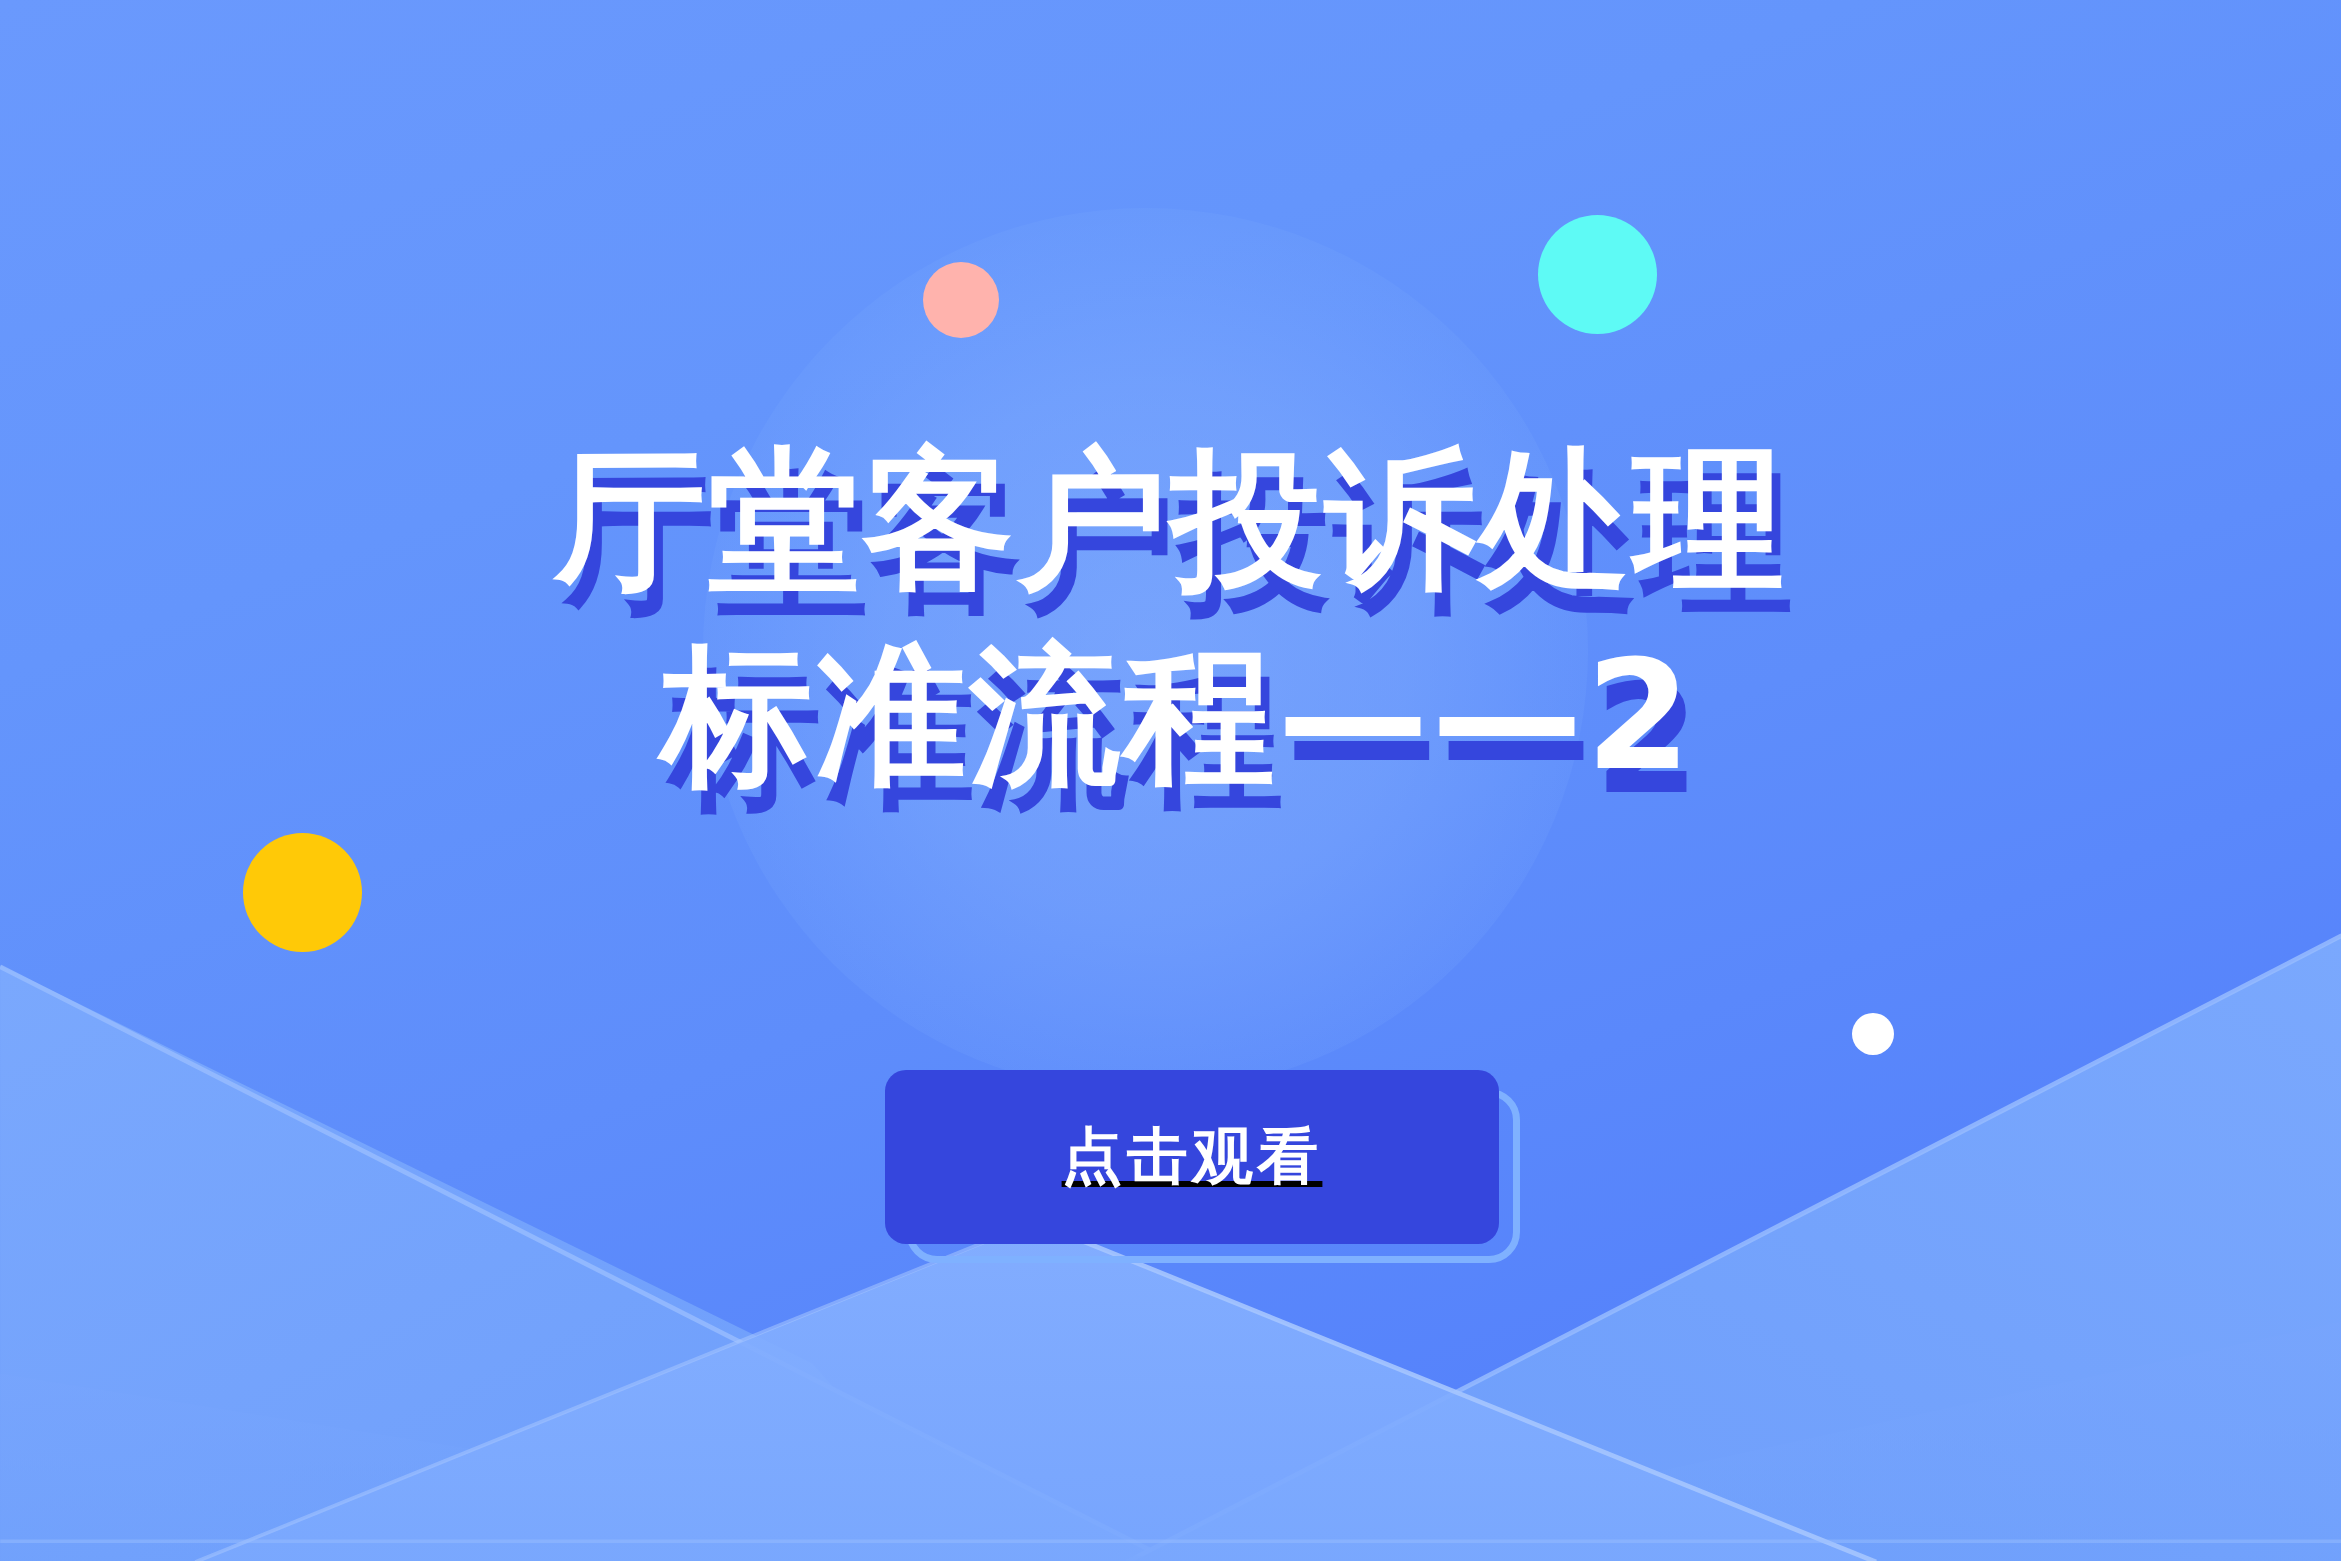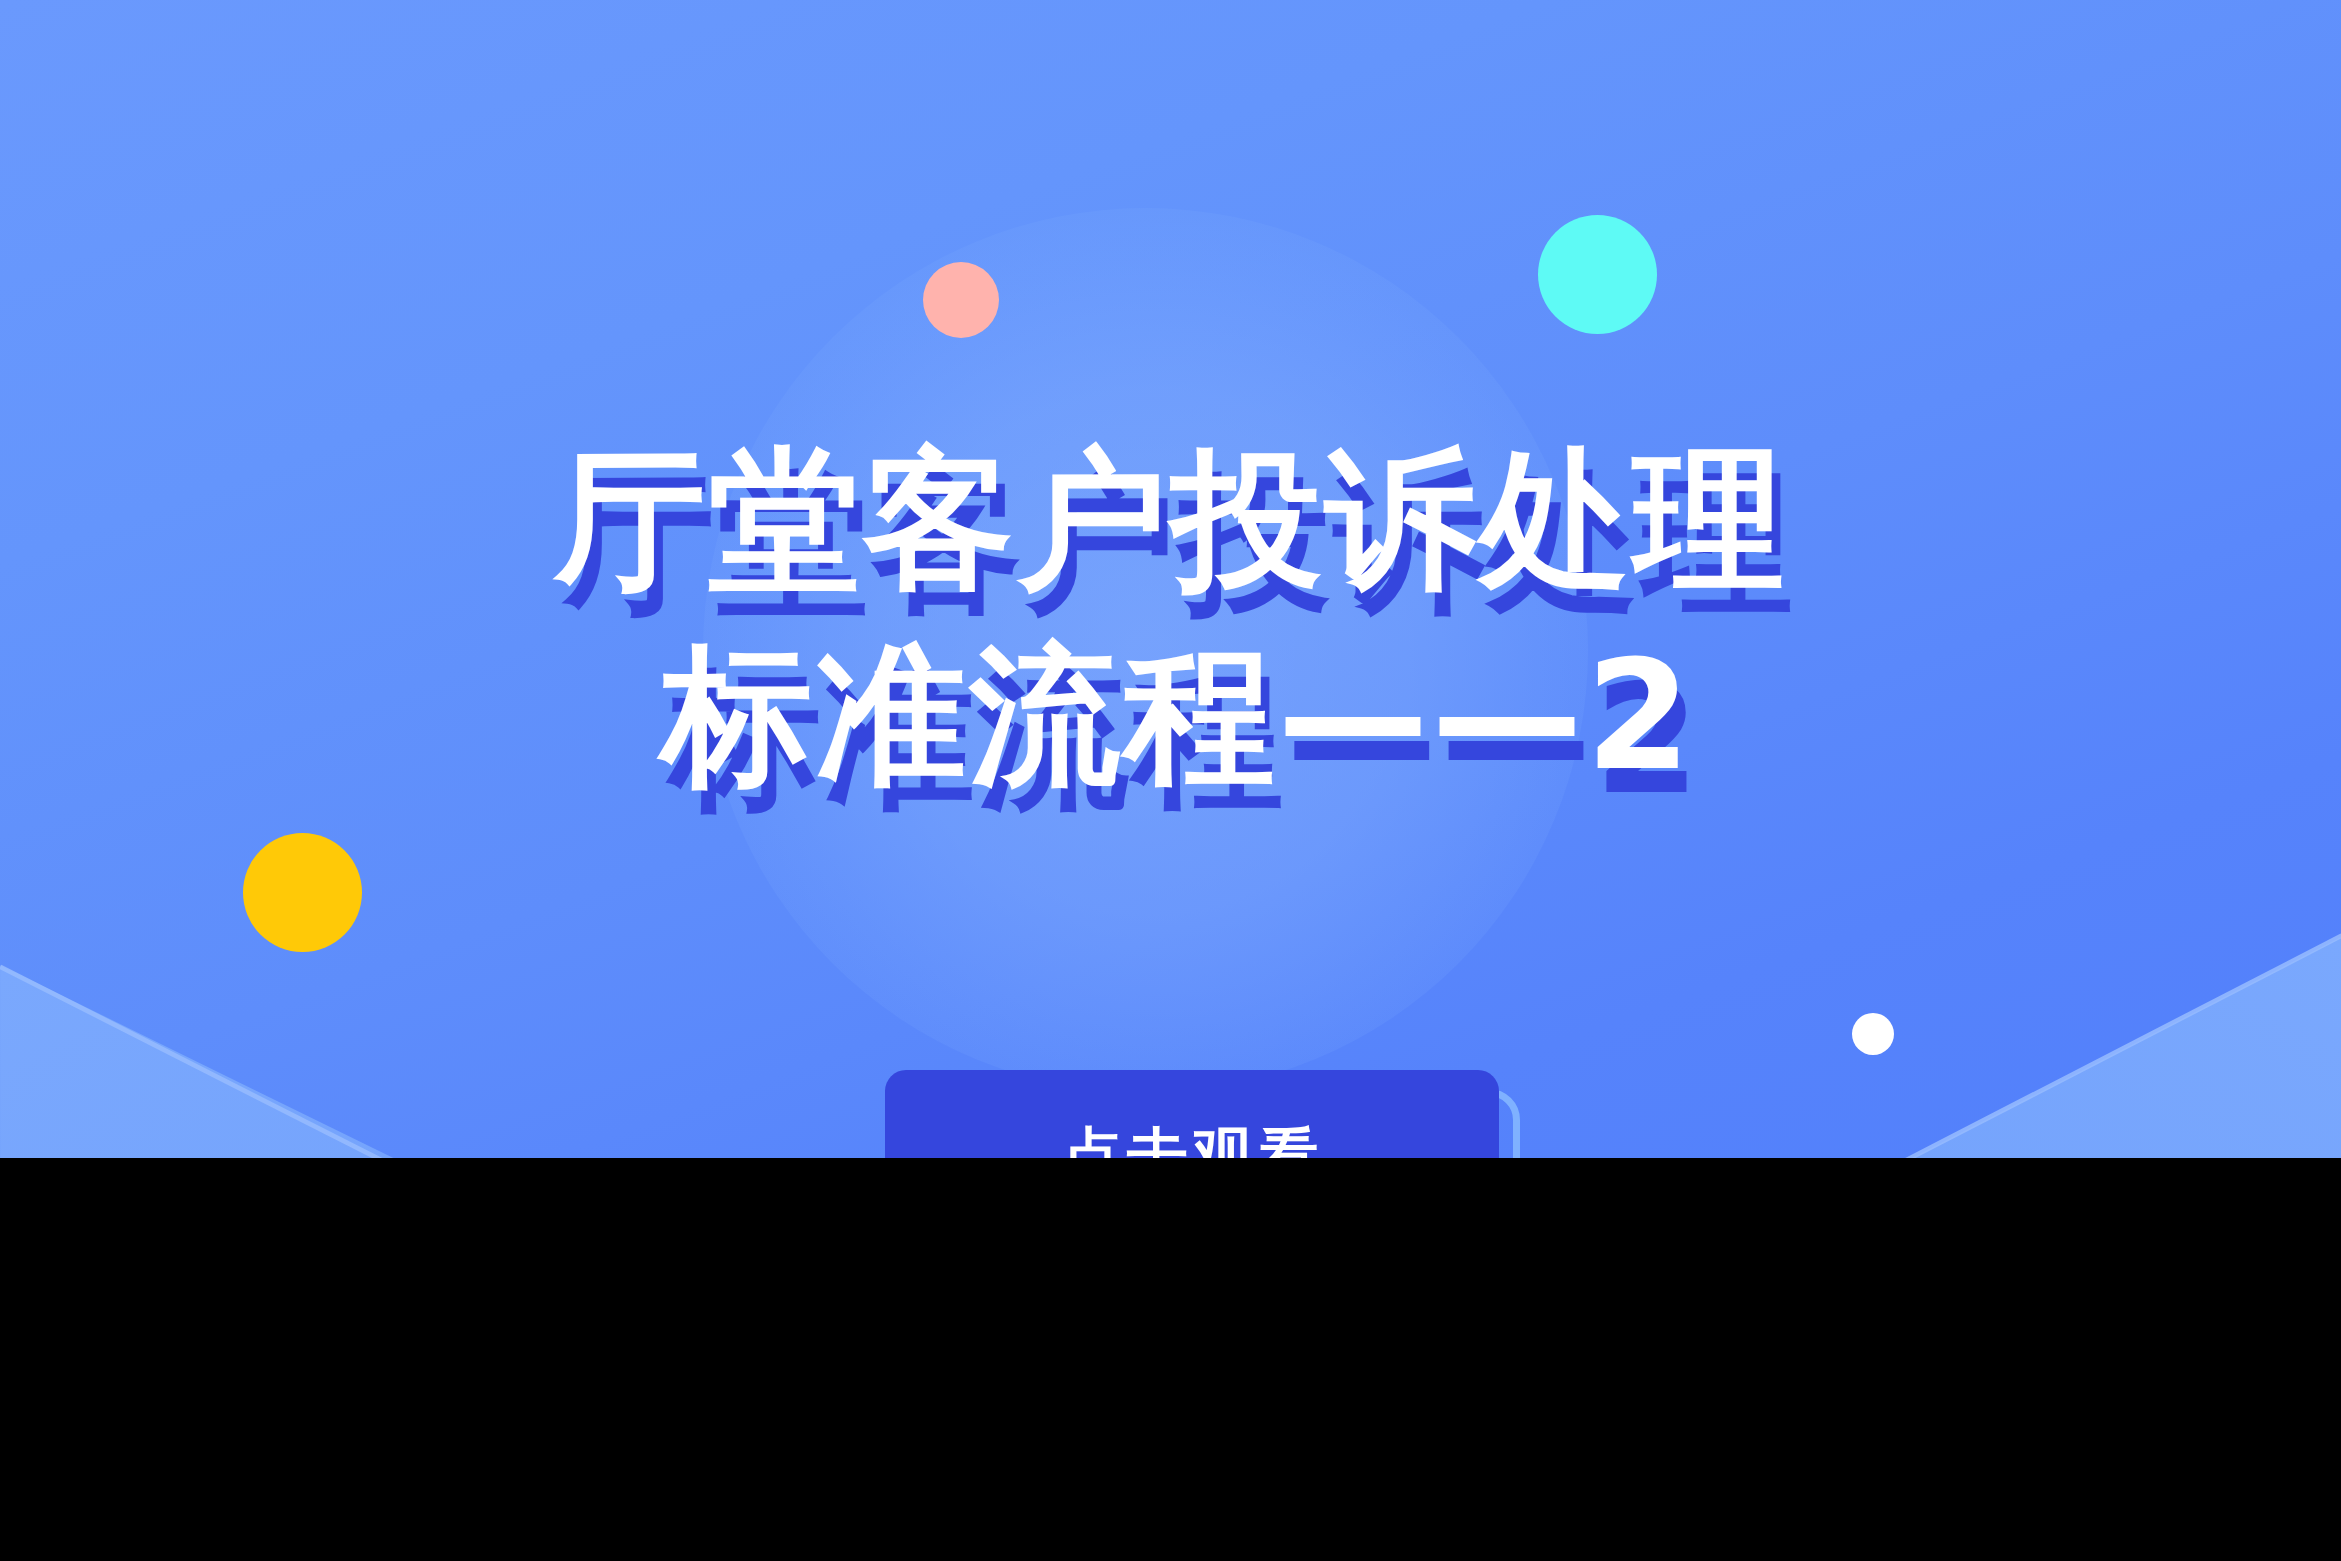--- a/index.html
+++ b/index.html
@@ -1,18 +1,18 @@
 <!DOCTYPE html>
 <html style="font-size:8.3px"><head>
 <meta charset="utf-8">
 <style>
   html,body{margin:0;padding:0;background:#000;}
   #poster{
     position:relative;
-    width:2342px;height:1158px;
+    width:2342px;height:1561px;
     overflow:hidden;
     font-family:"DejaVu Sans","Liberation Sans",sans-serif;
     background:linear-gradient(160deg,#6a99fd 0%,#6495fc 28%,#5e8dfb 55%,#5683fb 80%,#5280fb 100%);
   }
 
   
   .bgsvg{position:absolute;left:0;top:0;width:2342px;height:1561px;}
 
   
   .glow{
@@ -73,20 +73,21 @@
   #cta-button{
     position:absolute;
     left:0;top:0;
     width:614px;height:174px;
     background:#3546dd;
     border-radius:21px 21px 21px 21px;
     display:flex;
     align-items:center;
     justify-content:center;
     cursor:pointer;
+    text-decoration:underline;
   }
   #cta-label{
     color:#ffffff;
     font-size:61px;
     font-weight:700;
     letter-spacing:4.2px;
     white-space:nowrap;
   }
 </style>
 </head>

